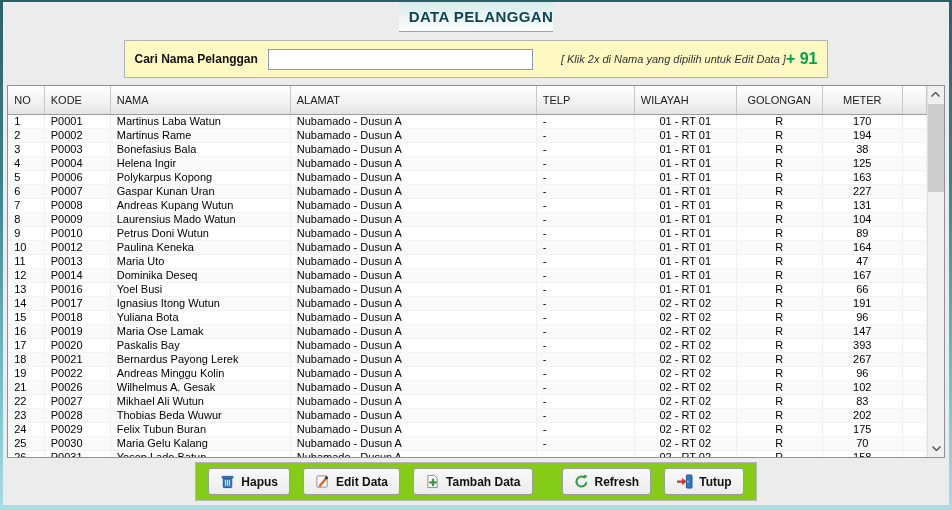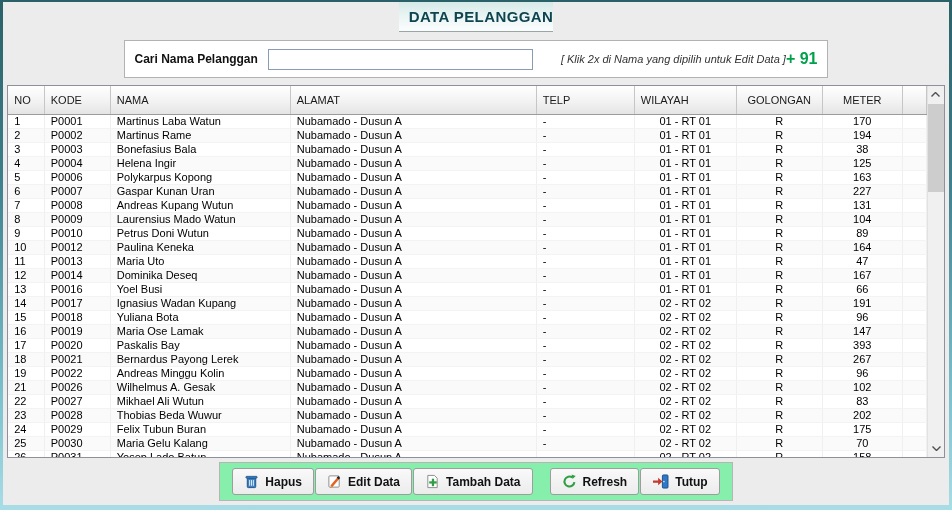--- a/index.html
+++ b/index.html
@@ -14,21 +14,21 @@
   .titlebar {
     height:30px; flex:0 0 30px;
     background:linear-gradient(180deg,#d5eae8 0%,#eef7f6 60%,#fbfdfd 100%);
     border-bottom:1px solid #9aa5a5;
     display:flex; align-items:center; padding-left:10px;
   }
   .titlebar h1 { font-size:15px; font-weight:bold; letter-spacing:0.4px; color:#0e4450; }
   
   .searchbox {
     margin:8px 8px 0 8px; height:38px; flex:0 0 38px;
-    background:#ffffff; border:1px solid #b2b2b2;
+    background:#fef9c3; border:1px solid #b2b2b2;
     display:flex; align-items:center; padding:0 10px;
   }
   .search-label { font-size:12px; font-weight:bold; color:#111; white-space:nowrap; }
   .search-input {
     margin-left:10px; width:265px; height:21px;
     border:1px solid #8a9cb2; background:#fff;
     font-family:"Liberation Sans",sans-serif; font-size:12px; padding:0 3px; outline:none;
   }
   .search-hint { margin-left:28px; font-size:11px; font-style:italic; color:#333; white-space:nowrap; }
   .search-count { margin-left:auto; font-size:16px; font-weight:bold; color:#00a14b; }
@@ -58,22 +58,22 @@
   td.c-wilayah, td.c-gol, td.c-meter { text-align:center; padding:0; }
   
   .vscroll { flex:0 0 17px; width:17px; background:#f0f0f0; border-left:1px solid #e2e2e2;
              display:flex; flex-direction:column; position:relative; }
   .scroll-btn { height:17px; display:flex; align-items:center; justify-content:center; color:#505050; cursor:default; }
   .scroll-btn svg { display:block; }
   .scroll-thumb { position:absolute; top:18px; left:0; width:17px; height:88px; background:#cdcdcd; }
   
   .footer {
     margin:4px 8px 0 8px; flex:0 0 39px; height:39px;
-    background:#86efac; border:1px solid #b5b5b5;
-    display:flex; align-items:center; padding:0 12px; gap:1px;
+    background:#84cc16; border:1px solid #b5b5b5;
+    display:flex; align-items:center; padding:0 12px; gap:13px;
   }
   .btn {
     height:27px; display:inline-flex; align-items:center; gap:6px;
     background:linear-gradient(180deg,#f9f9f9 0%,#ececec 100%);
     border:1px solid #9d9d9d; border-radius:3px;
     font-family:"Liberation Sans",sans-serif; font-size:12px; font-weight:bold; color:#111;
     padding:0 11px; cursor:default;
   }
   .btn svg { display:block; }
   .btn-refresh { margin-left:16px; }
@@ -276,21 +276,21 @@
     <td class="c-telp">-</td>
     <td class="c-wilayah">01 - RT 01</td>
     <td class="c-gol">R</td>
     <td class="c-meter">66</td>
     <td class="c-fill"></td>
   </tr>
 
   <tr>
     <td class="c-no">14</td>
     <td class="c-kode">P0017</td>
-    <td class="c-nama">Ignasius Wadan Kupang</td>
+    <td class="c-nama">Ignasius Itong Wutun</td>
     <td class="c-alamat">Nubamado - Dusun A</td>
     <td class="c-telp">-</td>
     <td class="c-wilayah">02 - RT 02</td>
     <td class="c-gol">R</td>
     <td class="c-meter">191</td>
     <td class="c-fill"></td>
   </tr>
 
   <tr>
     <td class="c-no">15</td>

